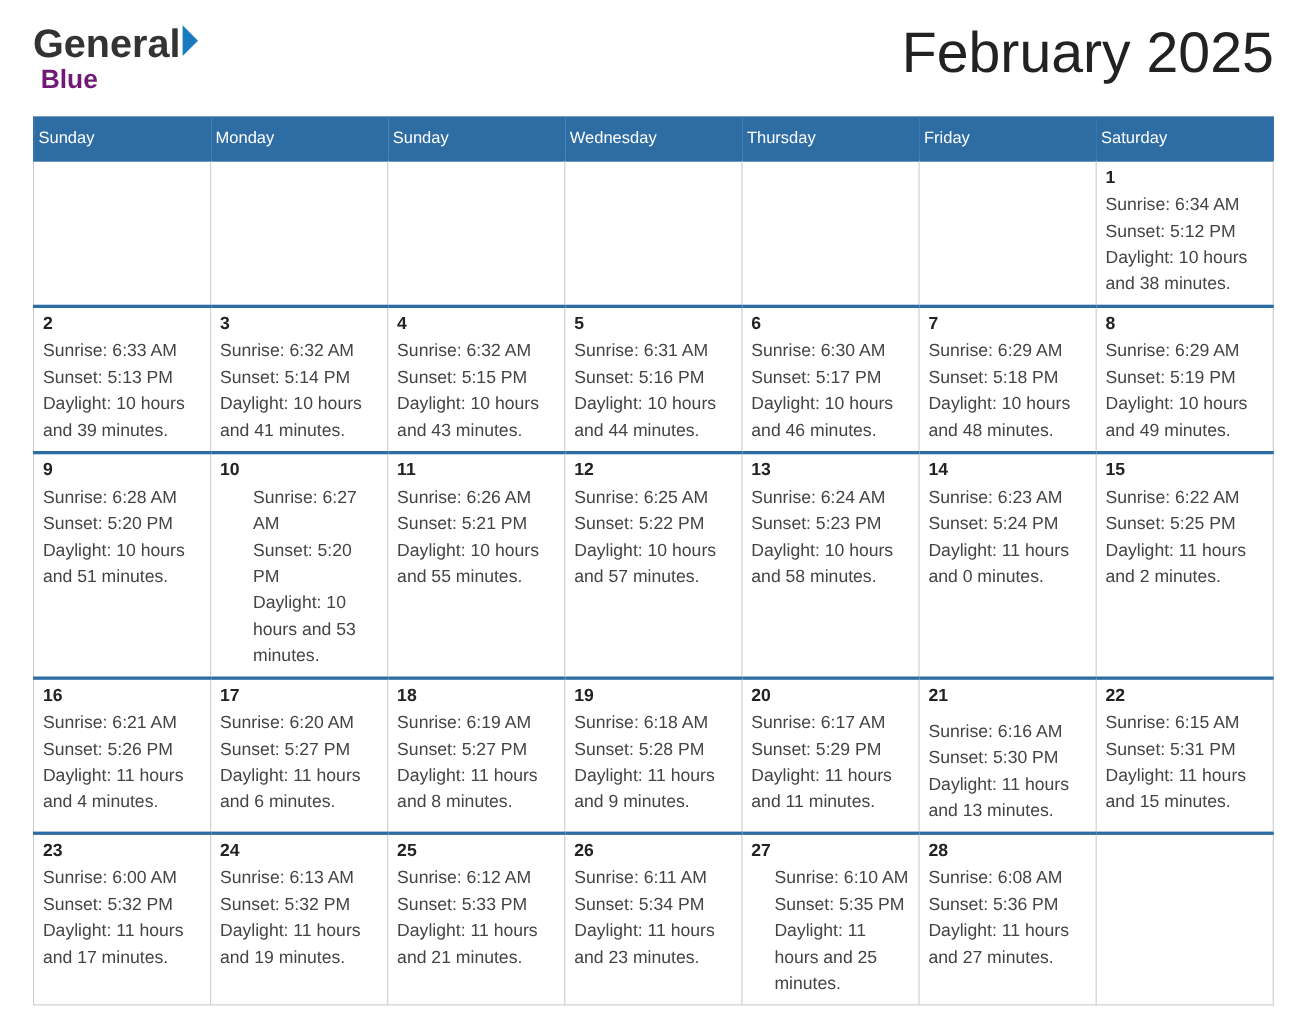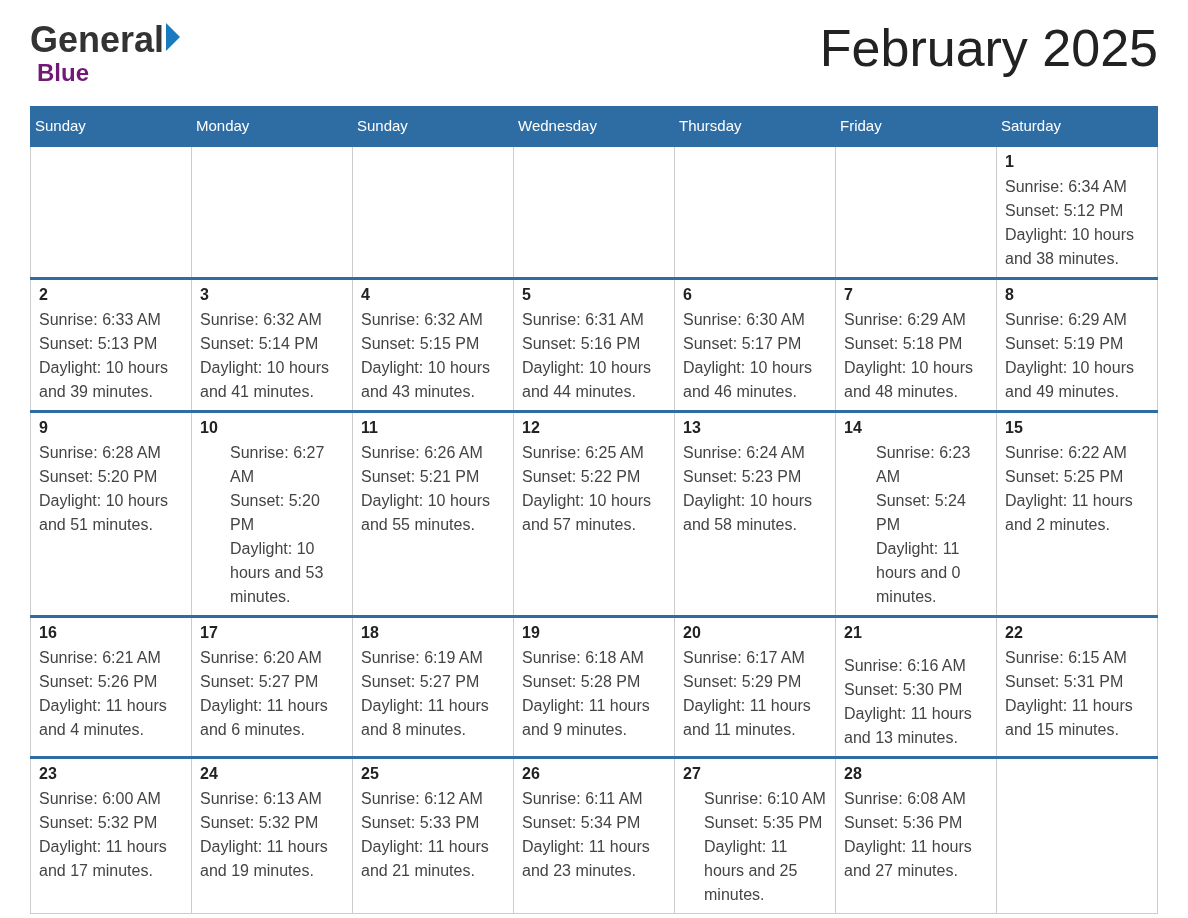--- a/index.html
+++ b/index.html
@@ -215,21 +215,21 @@
 Daylight: 10 hours and 57 minutes.</div>
         </td>
         <td>
           <div class="day-number">13</div>
           <div class="day-info" style="white-space: pre-line;">Sunrise: 6:24 AM
 Sunset: 5:23 PM
 Daylight: 10 hours and 58 minutes.</div>
         </td>
         <td>
           <div class="day-number">14</div>
-          <div class="day-info" style="white-space: pre-line; margin-left: 32px;">Sunrise: 6:23 AM
+          <div class="day-info" style="white-space: pre-line;">Sunrise: 6:23 AM
 Sunset: 5:24 PM
 Daylight: 11 hours and 0 minutes.</div>
         </td>
         <td>
           <div class="day-number">15</div>
           <div class="day-info" style="white-space: pre-line;">Sunrise: 6:22 AM
 Sunset: 5:25 PM
 Daylight: 11 hours and 2 minutes.</div>
         </td>
       </tr>

